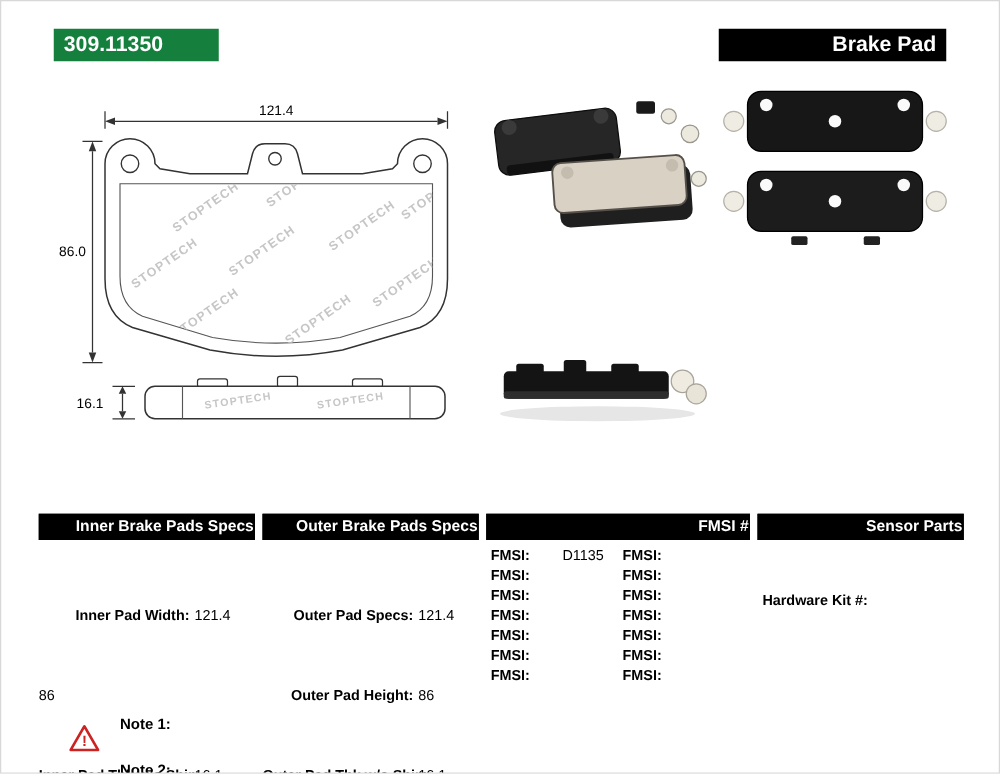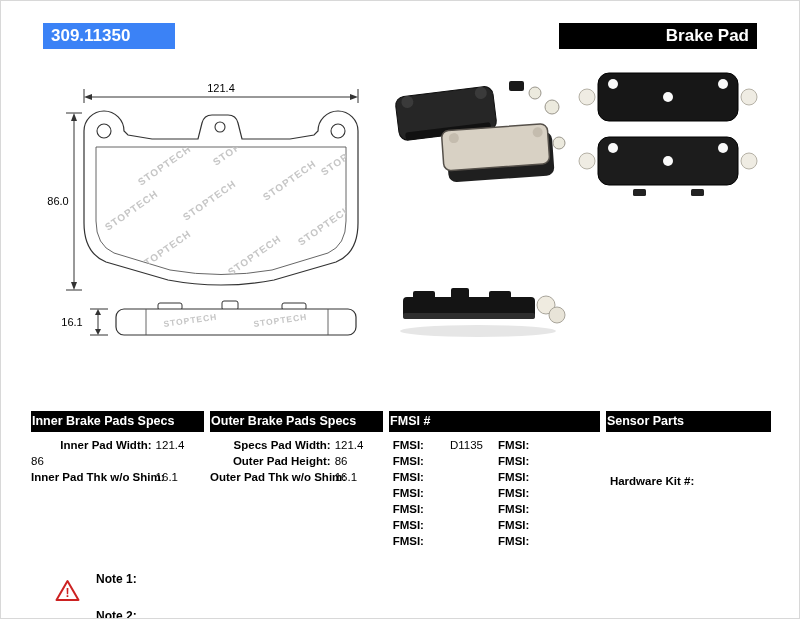--- a/index.html
+++ b/index.html
@@ -10,28 +10,28 @@
     background: #fff;
     border: 1px solid #d8d8d8;
     font-family: "Liberation Sans", "DejaVu Sans", sans-serif;
     color: #000;
     overflow: hidden;
     margin: 0 auto;
   }
   .part-bar {
     position: absolute; left: 42px; top: 22px;
     width: 132px; height: 26px;
-    background: #3b82f6; color: #fff;
+    background: #15803d; color: #fff;
     display: flex; align-items: center;
     padding-left: 8px;
     font-size: 17px; font-weight: bold;
   }
   .name-bar {
     position: absolute; right: 42px; top: 22px;
-    width: 198px; height: 26px;
+    width: 182px; height: 26px;
     background: #000; color: #fff;
     display: flex; align-items: center; justify-content: flex-end;
     padding-right: 8px;
     font-size: 17px; font-weight: bold;
   }
   .drawing { position: absolute; left: 45px; top: 80px; }
   .photo-a  { position: absolute; left: 388px; top: 72px; }
   .photo-b  { position: absolute; left: 572px; top: 64px; }
   .photo-c  { position: absolute; left: 392px; top: 274px; }
 
@@ -39,25 +39,25 @@
     position: absolute; left: 30px; top: 410px;
     width: 740px; display: flex; gap: 6px;
   }
   .col-inner   { width: 174px; }
   .col-outer   { width: 174px; }
   .col-fmsi    { width: 212px; }
   .col-related { width: 166px; }
   .col-header {
     background: #000; color: #fff;
     font-weight: bold; font-size: 12.5px;
-    text-align: left; padding: 2px 0 3px;
+    text-align: right; padding: 2px 0 3px;
     border: 1px solid #000;
   }
   .rows { padding-top: 5px; font-size: 11.5px; }
-  .row  { display: flex; line-height: 16px; }
+  .row  { display: flex; line-height: 16px; margin-top: 48px; }
   .row .lbl { width: 72%; text-align: right; font-weight: bold; padding-right: 4px; white-space: nowrap; }
   .row .val { width: 28%; text-align: left; }
 
   .fmsi-cols { display: flex; padding-top: 5px; font-size: 11.5px; }
   .fmsi-sub  { width: 50%; }
   .fmsi-row  { display: flex; line-height: 16px; }
   .fmsi-row .lbl { width: 46%; text-align: right; font-weight: bold; padding-right: 4px; }
   .fmsi-row .val { width: 54%; margin-left: 22px; }
 
   .related-rows { padding-top: 5px; font-size: 11.5px; padding-left: 4px; }
@@ -216,21 +216,21 @@
           <span class="lbl">Inner Pad Thk w/o Shim:</span>
           <span class="val">16.1</span>
         </div>
       </div>
     </div>
 
     <div class="col col-outer">
       <div class="col-header">Outer Brake Pads Specs</div>
       <div class="rows">
         <div class="row">
-          <span class="lbl">Specs Pad Width:</span>
+          <span class="lbl">Outer Pad Specs:</span>
           <span class="val">121.4</span>
         </div>
         <div class="row">
           <span class="lbl">Outer Pad Height:</span>
           <span class="val">86</span>
         </div>
         <div class="row">
           <span class="lbl">Outer Pad Thk w/o Shim:</span>
           <span class="val">16.1</span>
         </div>

